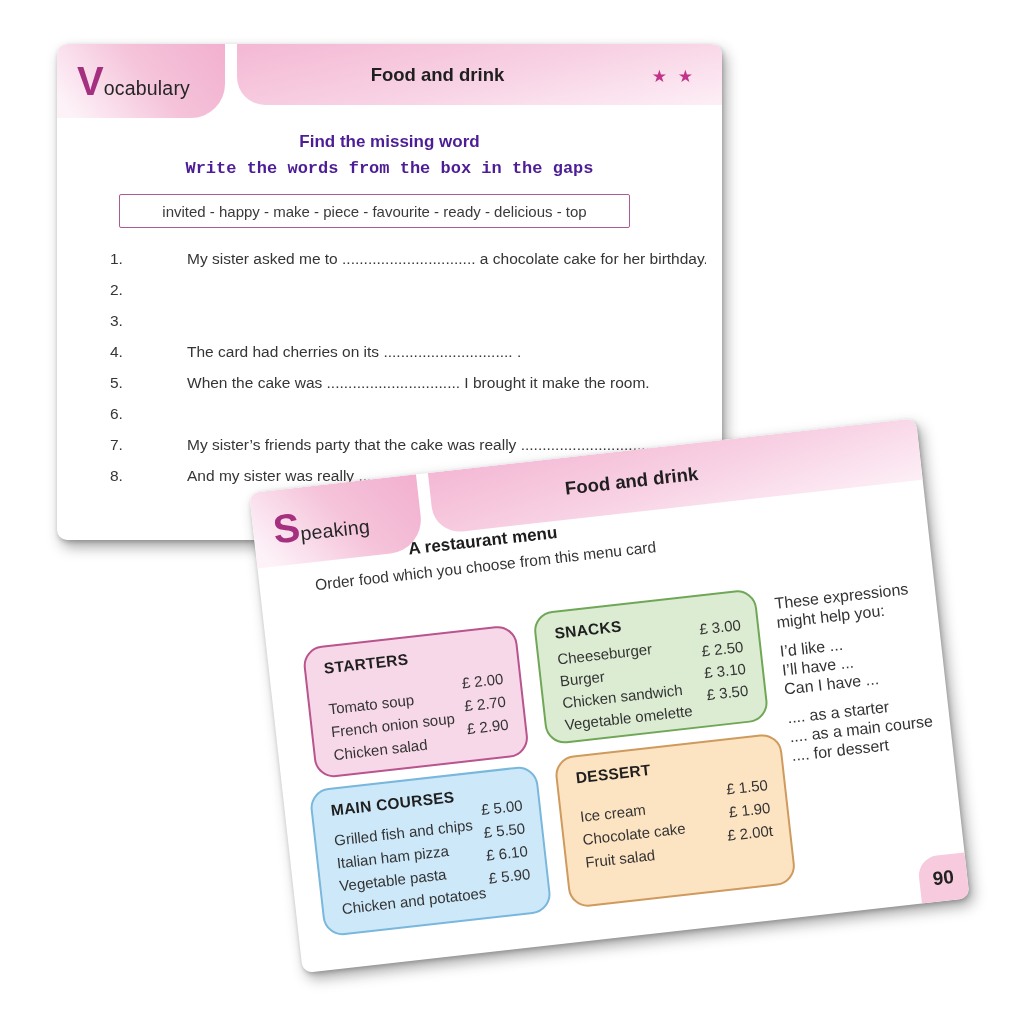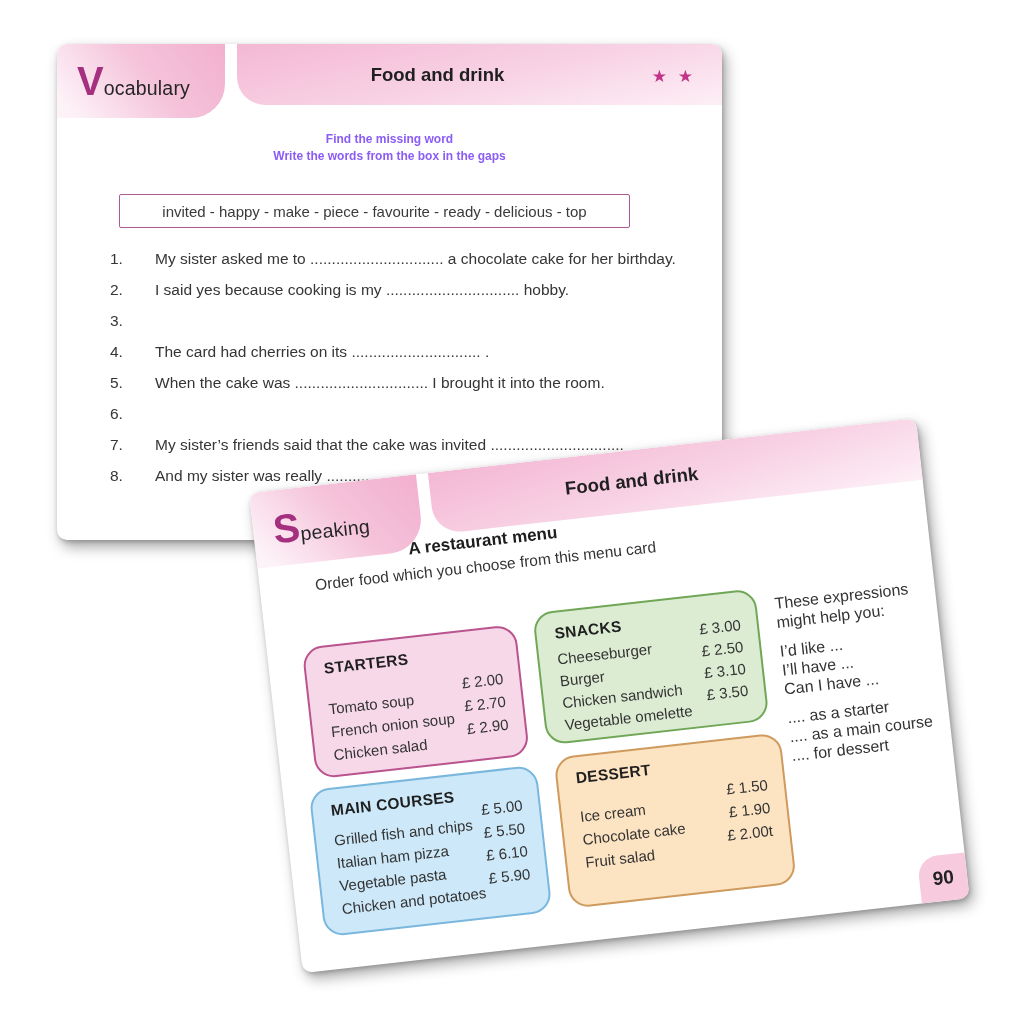--- a/index.html
+++ b/index.html
@@ -22,30 +22,30 @@
           background:linear-gradient(168deg,#f4b8d4 0%,#f8d3e5 55%,#fdeff6 100%);
           display:flex; align-items:center; justify-content:center; }
   .band-title { font-size:18.5px; font-weight:bold; color:#1f1f1f; padding-right:84px; }
   .stars { position:absolute; right:26px; top:50%; transform:translateY(-42%);
            color:#c23489; font-size:17px; letter-spacing:3px; }
 
   
   #vocab-card { left:57px; top:44px; width:665px; height:496px; }
   #vocab-card .band { left:180px; right:0; }
   .instr { position:absolute; left:0; right:0; text-align:center;
-           font-size:12px; font-weight:bold; color:#8b5cf6; }
-  .instr1 { top:88px; } .instr2 { top:105px; }
+           font-size:17px; font-weight:bold; color:#4c1d95; }
+  .instr1 { top:88px; } .instr2 { top:115px;font-family:Liberation Mono, monospace; }
   .wordbox { position:absolute; left:62px; top:150px; width:511px; height:34px;
              border:1.5px solid #ad5a92; border-radius:2px; background:#fff;
              display:flex; align-items:center; justify-content:center;
              font-size:15px; color:#3a3a3a; }
   .qlist { position:absolute; left:53px; right:16px; top:206px; }
   .qrow  { display:flex; align-items:baseline; height:31px; font-size:15.5px; color:#353535; }
   .qnum  { width:45px; flex:none; }
-  .qtext { flex:1; white-space:nowrap; overflow:hidden; }
+  .qtext { flex:1; white-space:nowrap; overflow:hidden;margin-left:32px; }
 
   
   #speaking-card { left:249px; top:493px; width:671px; height:483px;
                    transform:rotate(-6.4deg); transform-origin:top left; }
   #speaking-card .tab { height:76px; padding-top:19px; }
   #speaking-card .band { left:180px; right:0; height:62px; }
   #speaking-card .band-title { padding-right:88px; }
   .ex-title { position:absolute; left:0; top:64px; width:454px; text-align:center;
               font-size:17px; font-weight:bold; color:#1d1d1d; }
   .ex-sub   { position:absolute; left:0; top:90px; width:454px; text-align:center;
@@ -107,39 +107,38 @@
 
     <div class="wordbox">invited - happy - make - piece - favourite - ready - delicious - top</div>
 
     <div class="qlist">
       <div class="qrow">
         <span class="qnum">1.</span>
         <span class="qtext">My sister asked me to ............................... a chocolate cake for her birthday.</span>
       </div>
       <div class="qrow">
         <span class="qnum">2.</span>
-        <span class="qtext">I said yes because cooking is my ............................... hobby.</span>
       </div>
       <div class="qrow">
         <span class="qnum">3.</span>
       </div>
       <div class="qrow">
         <span class="qnum">4.</span>
         <span class="qtext">The card had cherries on its .............................. .</span>
       </div>
       <div class="qrow">
         <span class="qnum">5.</span>
-        <span class="qtext">When the cake was ............................... I brought it into the room.</span>
+        <span class="qtext">When the cake was ............................... I brought it make the room.</span>
       </div>
       <div class="qrow">
         <span class="qnum">6.</span>
       </div>
       <div class="qrow">
         <span class="qnum">7.</span>
-        <span class="qtext">My sister’s friends said that the cake was invited ...............................</span>
+        <span class="qtext">My sister’s friends party that the cake was really ...............................</span>
       </div>
       <div class="qrow">
         <span class="qnum">8.</span>
         <span class="qtext">And my sister was really ...............................</span>
       </div>
     </div>
   </section>
 
   <section class="card" id="speaking-card">
     <div class="tab">

